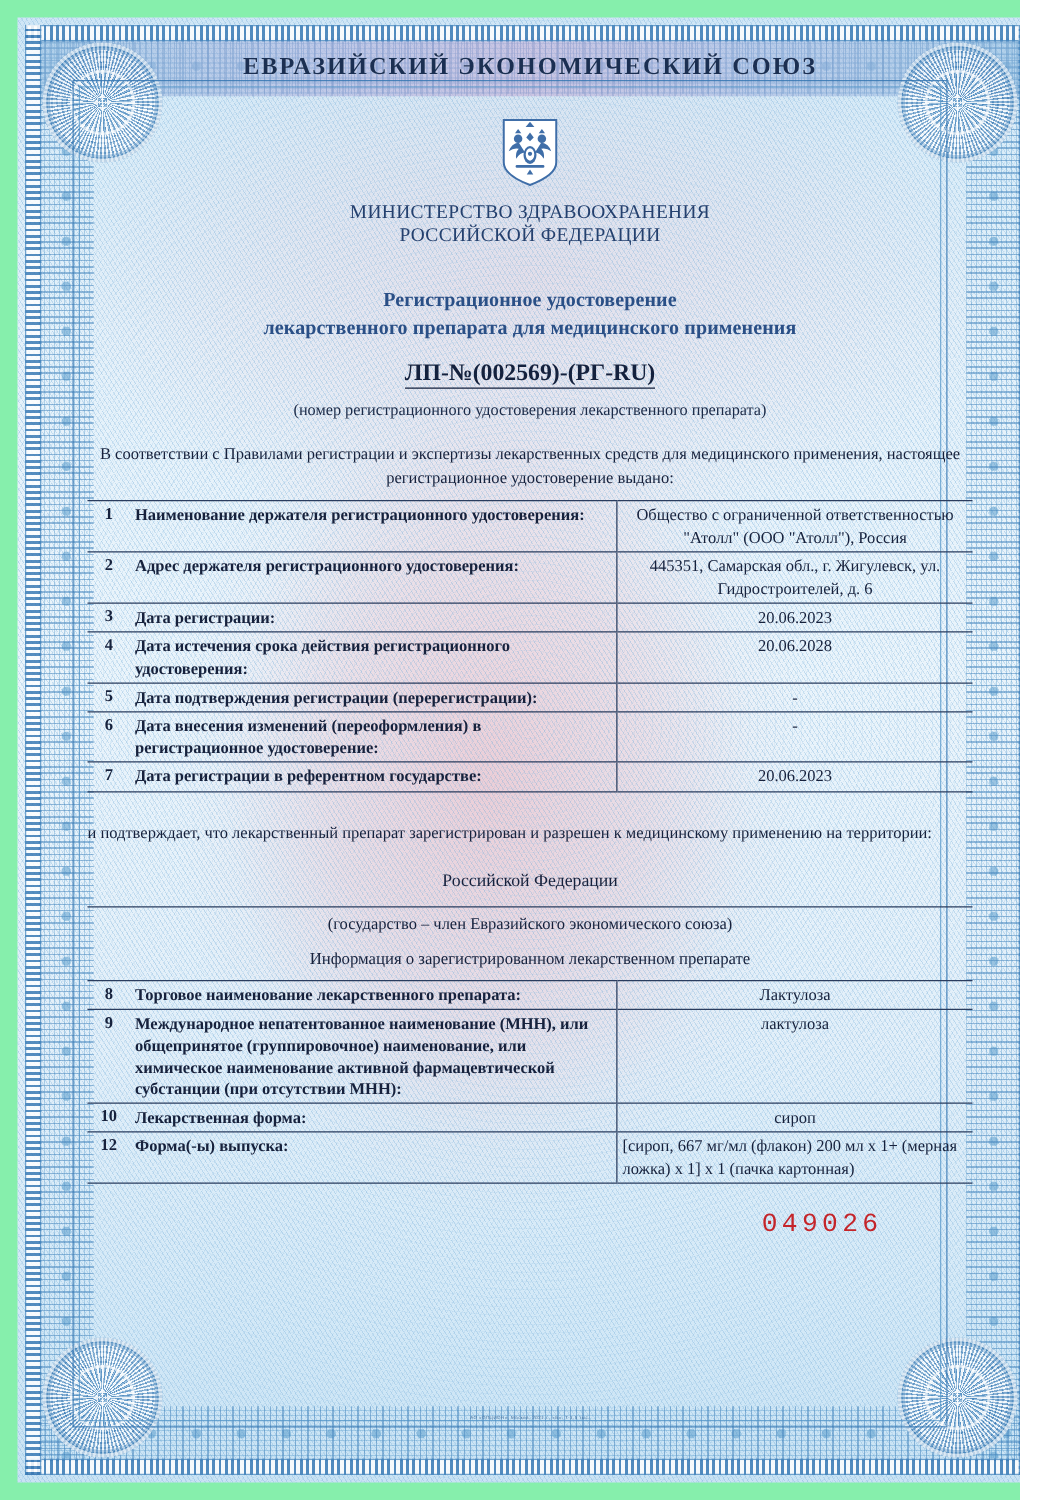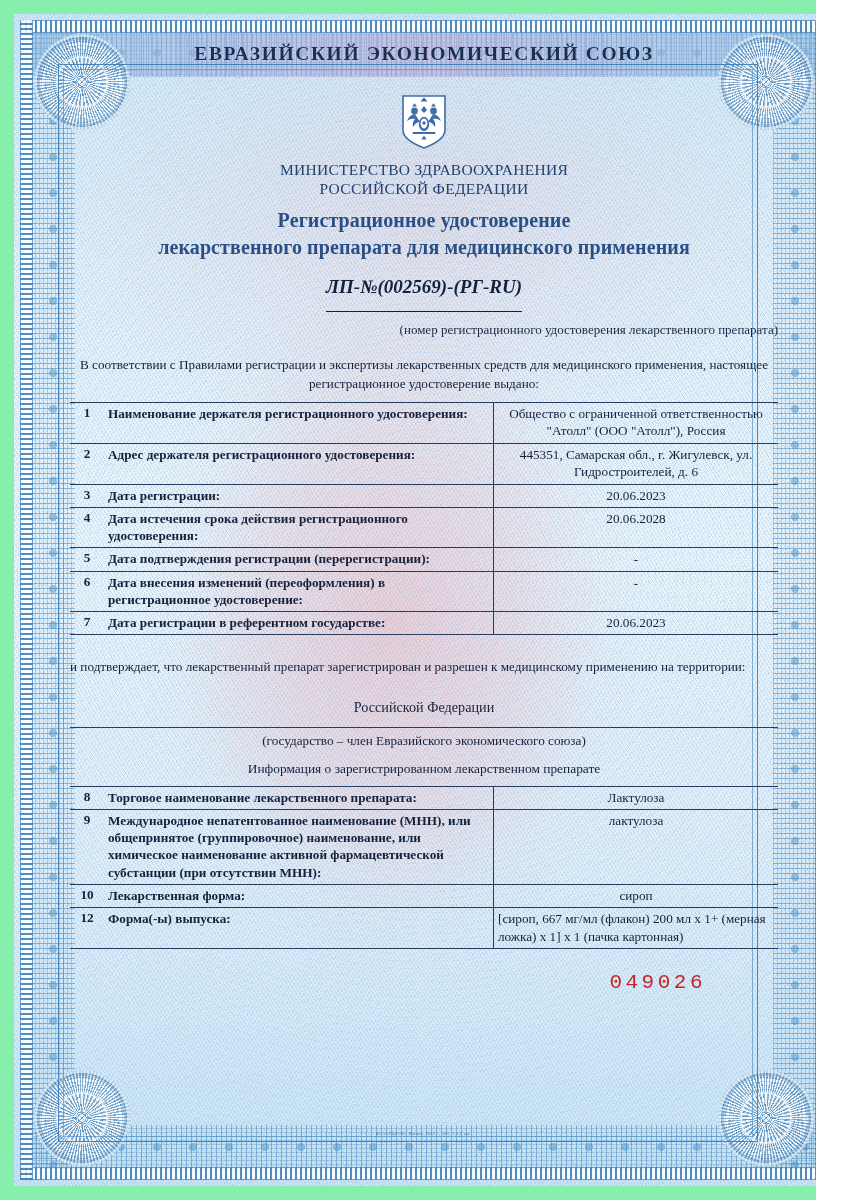--- a/index.html
+++ b/index.html
@@ -189,43 +189,42 @@
     text-align: center;
     margin-top: 10px;
     font-size: 15.5px;
     line-height: 1.24;
     letter-spacing: 0.3px;
     color: #24406e;
   }
 
   .doc-title {
     text-align: center;
-    margin-top: 9px;
+    margin-top: 32px;
     font-weight: 700;
     color: #2a4f86;
-    font-size: 20px;
+    font-size: 16px;
     line-height: 1.33;
     letter-spacing: 0.1px;
   }
 
   .reg-number {
     text-align: center;
     margin-top: 15px;
     font-weight: 700;
     font-size: 19px;
     color: #14213d;
   }
   .reg-number span {
     border-bottom: 1.6px solid #14213d;
-    padding-bottom: 14px;
-    font-style: italic;
+    padding-bottom: 1px;
   }
   .reg-caption {
-    text-align: right;
-    margin-top: 24px;
+    text-align: center;
+    margin-top: 10px;
     font-size: 13px;
     color: #1b2a47;
   }
 
   .preamble {
     margin-top: 17px;
     text-align: center;
     font-size: 13.2px;
     line-height: 1.45;
     padding: 0 8px;

